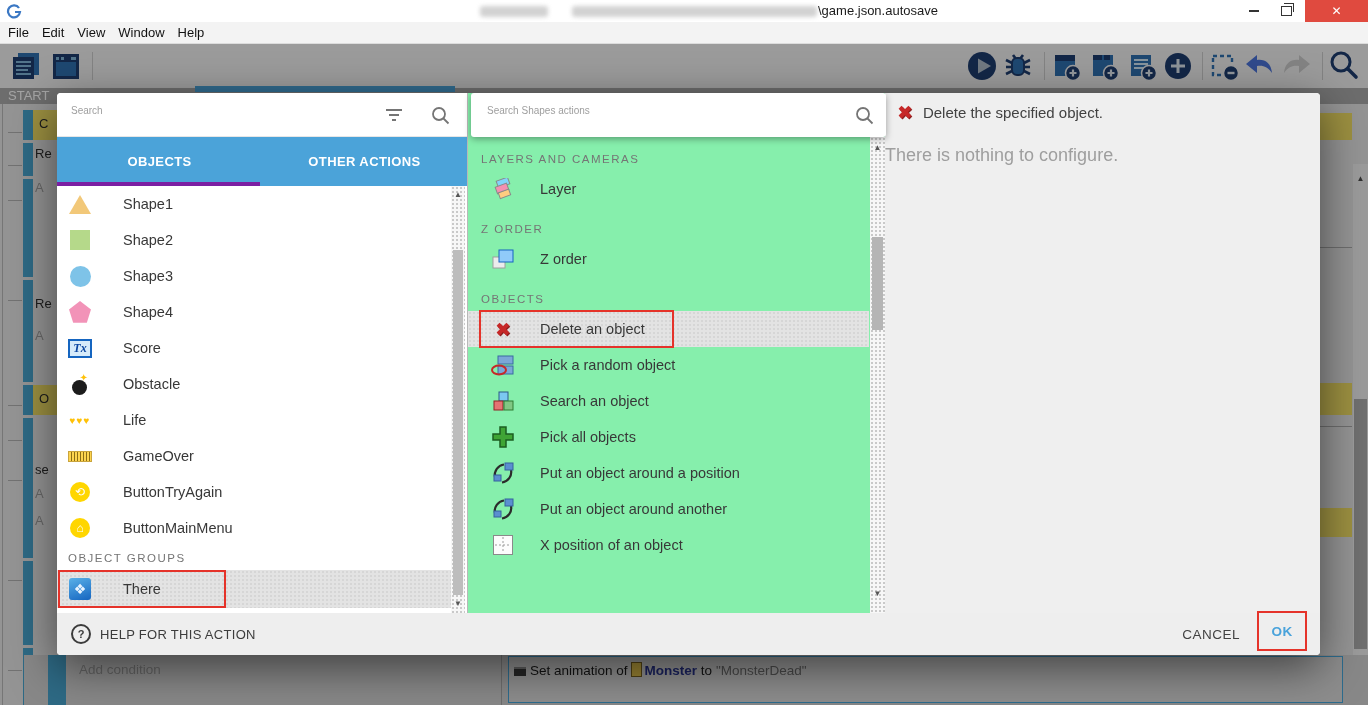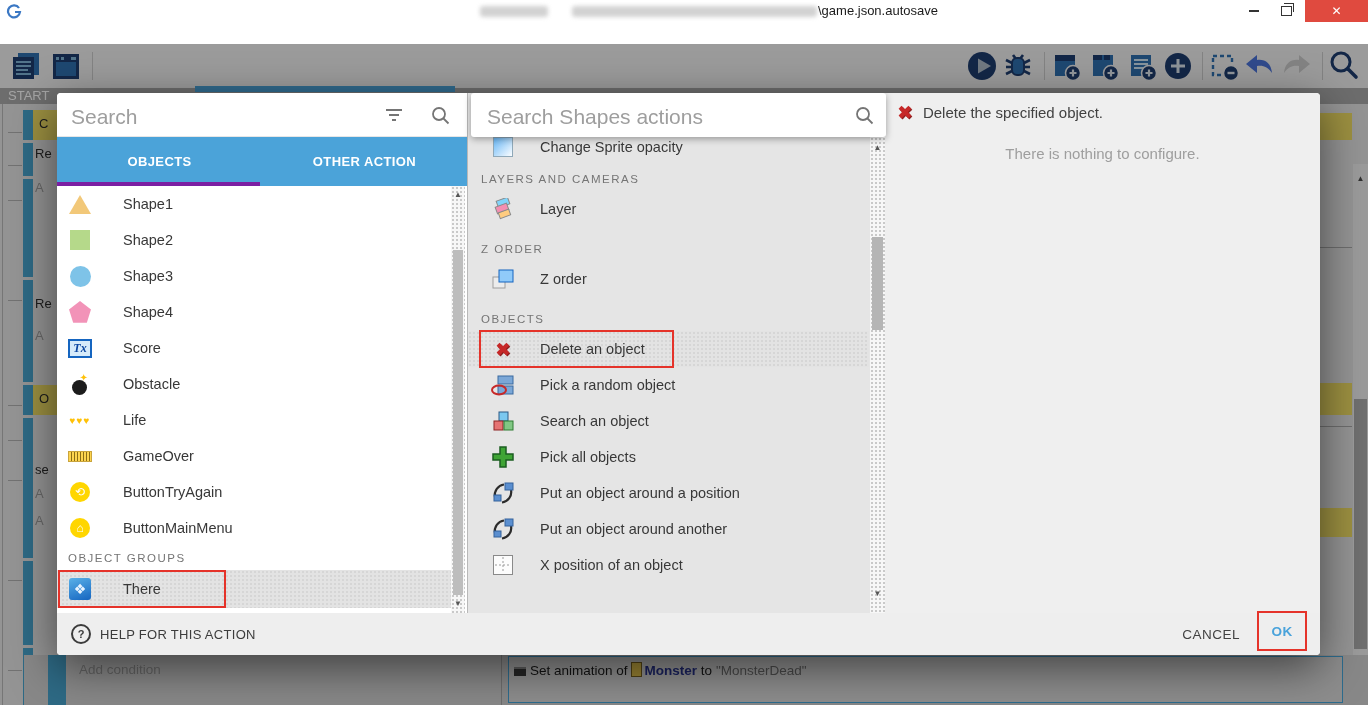--- a/index.html
+++ b/index.html
@@ -58,21 +58,21 @@
   .sb-arrow{position:absolute;width:100%;text-align:center;font-size:8px;color:#4c4c4c;line-height:14px;}
 
   
   .overlay{position:absolute;top:44px;left:0;width:1368px;height:661px;background:rgba(0,0,0,0.35);z-index:5;}
 
   
   .dialog{position:absolute;left:57px;top:93px;width:1263px;height:562px;background:#fff;
           border-radius:4px;box-shadow:0 12px 45px rgba(0,0,0,0.55);z-index:10;overflow:hidden;}
   .dlg-left{position:absolute;left:0;top:0;width:410px;height:520px;background:#fff;}
   .left-search{position:absolute;left:0;top:0;width:410px;height:44px;border-bottom:1px solid #e6e6e6;box-sizing:border-box;}
-  .left-search input, .mid-search input{border:none;outline:none;font-size:21px;color:#333;width:300px;background:transparent;font-family:"Liberation Sans",sans-serif;}
+  .left-search input, .mid-search input{border:none;outline:none;font-size:10px;color:#333;width:300px;background:transparent;font-family:"Liberation Sans",sans-serif;}
   .left-search input{position:absolute;left:12px;top:11px;}
   .left-search input::placeholder, .mid-search input::placeholder{color:#9e9e9e;}
   .filter-ic{position:absolute;left:328px;top:13px;}
   .mag-ic{position:absolute;top:13px;}
   .dlg-tabs{position:absolute;left:0;top:44px;width:410px;height:49px;background:#4BA3D9;display:flex;}
   .tab{flex:1;display:flex;align-items:center;justify-content:center;color:#fff;
        font-size:13px;font-weight:bold;letter-spacing:0.4px;}
   .tab-underline{position:absolute;left:0;bottom:0;width:203px;height:4px;background:#7B1FA2;}
   .left-list{position:absolute;left:0;top:93px;width:396px;height:427px;overflow:hidden;}
   .obj-row{position:relative;height:36px;display:flex;align-items:center;padding-left:11px;box-sizing:border-box;}
@@ -81,39 +81,39 @@
   .sect-head{height:24px;display:flex;align-items:center;padding-left:11px;font-size:11.5px;
              color:#757575;letter-spacing:1.5px;}
   .grp-row{height:38px;}
   .row-selected{background:#e3e3e3;background-image:radial-gradient(#d6d6d6 0.8px,transparent 0.9px);background-size:4px 4px;}
   .red-frame-left{position:absolute;left:1px;top:0;width:164px;height:34px;border:2px solid #E5332A;}
   .sb{background-color:#f7f7f7;background-image:radial-gradient(#c9c9c9 0.8px,transparent 0.9px);background-size:4px 4px;}
   .sb-left{position:absolute;left:394px;top:93px;width:14px;height:427px;}
   .sb-left .thumb{position:absolute;left:2px;top:64px;width:10px;height:345px;background:#bdbdbd;}
   .sb .sb-arrow{color:#555;}
 
-  .dlg-mid{position:absolute;left:410px;top:0;width:418px;height:520px;background:#e5e5e5;
+  .dlg-mid{position:absolute;left:410px;top:0;width:418px;height:520px;background:#86efac;
            border-left:1px solid #b8b8b8;box-sizing:border-box;}
   .mid-search{position:absolute;left:3px;top:0;width:415px;height:44px;background:#fff;border-radius:3px;
               box-shadow:0 2px 7px rgba(0,0,0,0.35);z-index:3;box-sizing:border-box;}
   .mid-search input{position:absolute;left:14px;top:11px;width:330px;}
   .mid-list{position:absolute;left:0;top:44px;width:401px;height:476px;overflow:hidden;}
   .mid-row{position:relative;height:36px;display:flex;align-items:center;padding-left:22px;box-sizing:border-box;}
   .mid-row .ic{margin-right:24px;width:26px;}
   .mid-row.partial{height:20px;}
   .mid-head{height:34px;display:flex;align-items:flex-end;padding:0 0 6px 13px;font-size:11.5px;
             color:#757575;letter-spacing:1.5px;box-sizing:border-box;}
   .red-frame-mid{position:absolute;left:11px;top:-1px;width:191px;height:34px;border:2px solid #E5332A;z-index:2;}
   .sb-mid{position:absolute;left:402px;top:44px;width:15px;height:476px;}
   .sb-mid .thumb{position:absolute;left:2px;top:100px;width:11px;height:93px;background:#b5b5b5;}
 
   .dlg-right{position:absolute;left:828px;top:0;width:435px;height:520px;background:#efefef;}
   .right-head{position:absolute;left:12px;top:10px;display:flex;align-items:center;}
   .right-title{margin-left:10px;font-size:15px;color:#424242;text-align:right;}
-  .empty-msg{position:absolute;left:0;top:52px;width:435px;text-align:center;font-size:15px;color:#9e9e9e;}
+  .empty-msg{position:absolute;left:0;top:52px;width:435px;text-align:left;font-size:18px;color:#9e9e9e;}
 
   .dlg-footer{position:absolute;left:0;top:520px;width:1263px;height:42px;background:#eeeeee;}
   .help-wrap{position:absolute;left:14px;top:0;height:42px;display:flex;align-items:center;}
   .qcircle{width:16px;height:16px;border:2px solid #3c3c3c;border-radius:50%;display:flex;align-items:center;
            justify-content:center;font-size:11px;font-weight:bold;color:#3c3c3c;}
   .help-label{margin-left:9px;font-size:13px;color:#3c3c3c;letter-spacing:0.3px;}
   .cancel-btn{position:absolute;right:80px;top:0;height:42px;display:flex;align-items:center;
               font-size:13.5px;color:#424242;letter-spacing:0.5px;}
   .ok-frame{position:absolute;right:13px;top:-2px;width:46px;height:36px;border:2px solid #E5332A;
             display:flex;align-items:center;justify-content:center;}
@@ -153,20 +153,27 @@
     <span class="win-title">\game.json.autosave</span>
     <span class="winbtn btn-min">
         <i></i>
       </span>
     <span class="winbtn btn-max">
         <i></i>
       </span>
     <span class="winbtn btn-close">✕</span>
   </div>
 
+  <div class="menubar" id="menubar">
+      <span class="menu-item">File</span>
+      <span class="menu-item">Edit</span>
+      <span class="menu-item">View</span>
+      <span class="menu-item">Window</span>
+      <span class="menu-item">Help</span>
+    </div>
 
   <div class="appbg">
     <div class="toolbar" id="toolbar">
         <span class="tbico" style="left: 10px;"><svg width="32" height="32" viewBox="0 0 32 32">
             <rect x="8" y="3" width="21" height="22" fill="#2f6fae"></rect>
             <rect x="3" y="7" width="21" height="22" fill="#1e3c6e"></rect>
             <g stroke="#7fb3d5" stroke-width="2">
               <line x1="6" y1="12" x2="21" y2="12"></line>
               <line x1="6" y1="16" x2="21" y2="16"></line>
               <line x1="6" y1="20" x2="18" y2="20"></line>
@@ -326,21 +333,21 @@
         <span class="mag-ic" style="left:374px;">
           <svg width="19" height="19" viewBox="0 0 19 19">
               <circle cx="8" cy="8" r="6" fill="none" stroke="#757575" stroke-width="1.8"></circle>
               <line x1="12.5" y1="12.5" x2="17.5" y2="17.5" stroke="#757575" stroke-width="1.8"></line>
             </svg>
         </span>
       </div>
       <div class="dlg-tabs" id="leftTabs">
 
       <div class="tab">OBJECTS</div>
-          <div class="tab">OTHER ACTION</div>
+          <div class="tab">OTHER ACTIONS</div>
           <div class="tab-underline"></div>
         </div>
       <div class="left-list" id="leftList">
           <div class="obj-row">
             <span class="ic">
               <span class="ic-triangle"></span>
             </span>
             <span class="lbl">Shape1</span>
           </div>
           <div class="obj-row">
@@ -422,34 +429,20 @@
       <div class="mid-search">
         <input type="text" placeholder="Search Shapes actions" style="">
         <span class="mag-ic" style="left:384px;">
           <svg width="19" height="19" viewBox="0 0 19 19">
               <circle cx="8" cy="8" r="6" fill="none" stroke="#757575" stroke-width="1.8"></circle>
               <line x1="12.5" y1="12.5" x2="17.5" y2="17.5" stroke="#757575" stroke-width="1.8"></line>
             </svg>
         </span>
       </div>
       <div class="mid-list" id="midList">
-          <div class="mid-row partial">
-            <span class="ic">
-              <svg width="22" height="22" viewBox="0 0 22 22">
-                <defs>
-                  <linearGradient id="gop" x1="0" y1="0" x2="1" y2="1">
-                    <stop offset="0" stop-color="#64B5F6"></stop>
-                    <stop offset="1" stop-color="#ffffff"></stop>
-                  </linearGradient>
-                </defs>
-                <rect x="1.5" y="1.5" width="19" height="19" fill="url(#gop)" stroke="#8fa8b8"></rect>
-              </svg>
-            </span>
-            <span class="lbl">Change Sprite opacity</span>
-          </div>
           <div class="mid-head">LAYERS AND CAMERAS</div>
           <div class="mid-row">
             <span class="ic">
               <svg width="26" height="22" viewBox="0 0 26 22">
                 <g stroke="#8a8a8a" stroke-width="1">
                   <rect x="7" y="1" width="12" height="7" fill="#81D4FA" transform="rotate(-20 13 4.5)"></rect>
                   <rect x="6" y="7" width="12" height="7" fill="#F48FB1" transform="rotate(-20 12 10.5)"></rect>
                   <rect x="9" y="13" width="11" height="6" fill="#FFCC80" transform="rotate(-20 14 16)"></rect>
                 </g>
               </svg>

